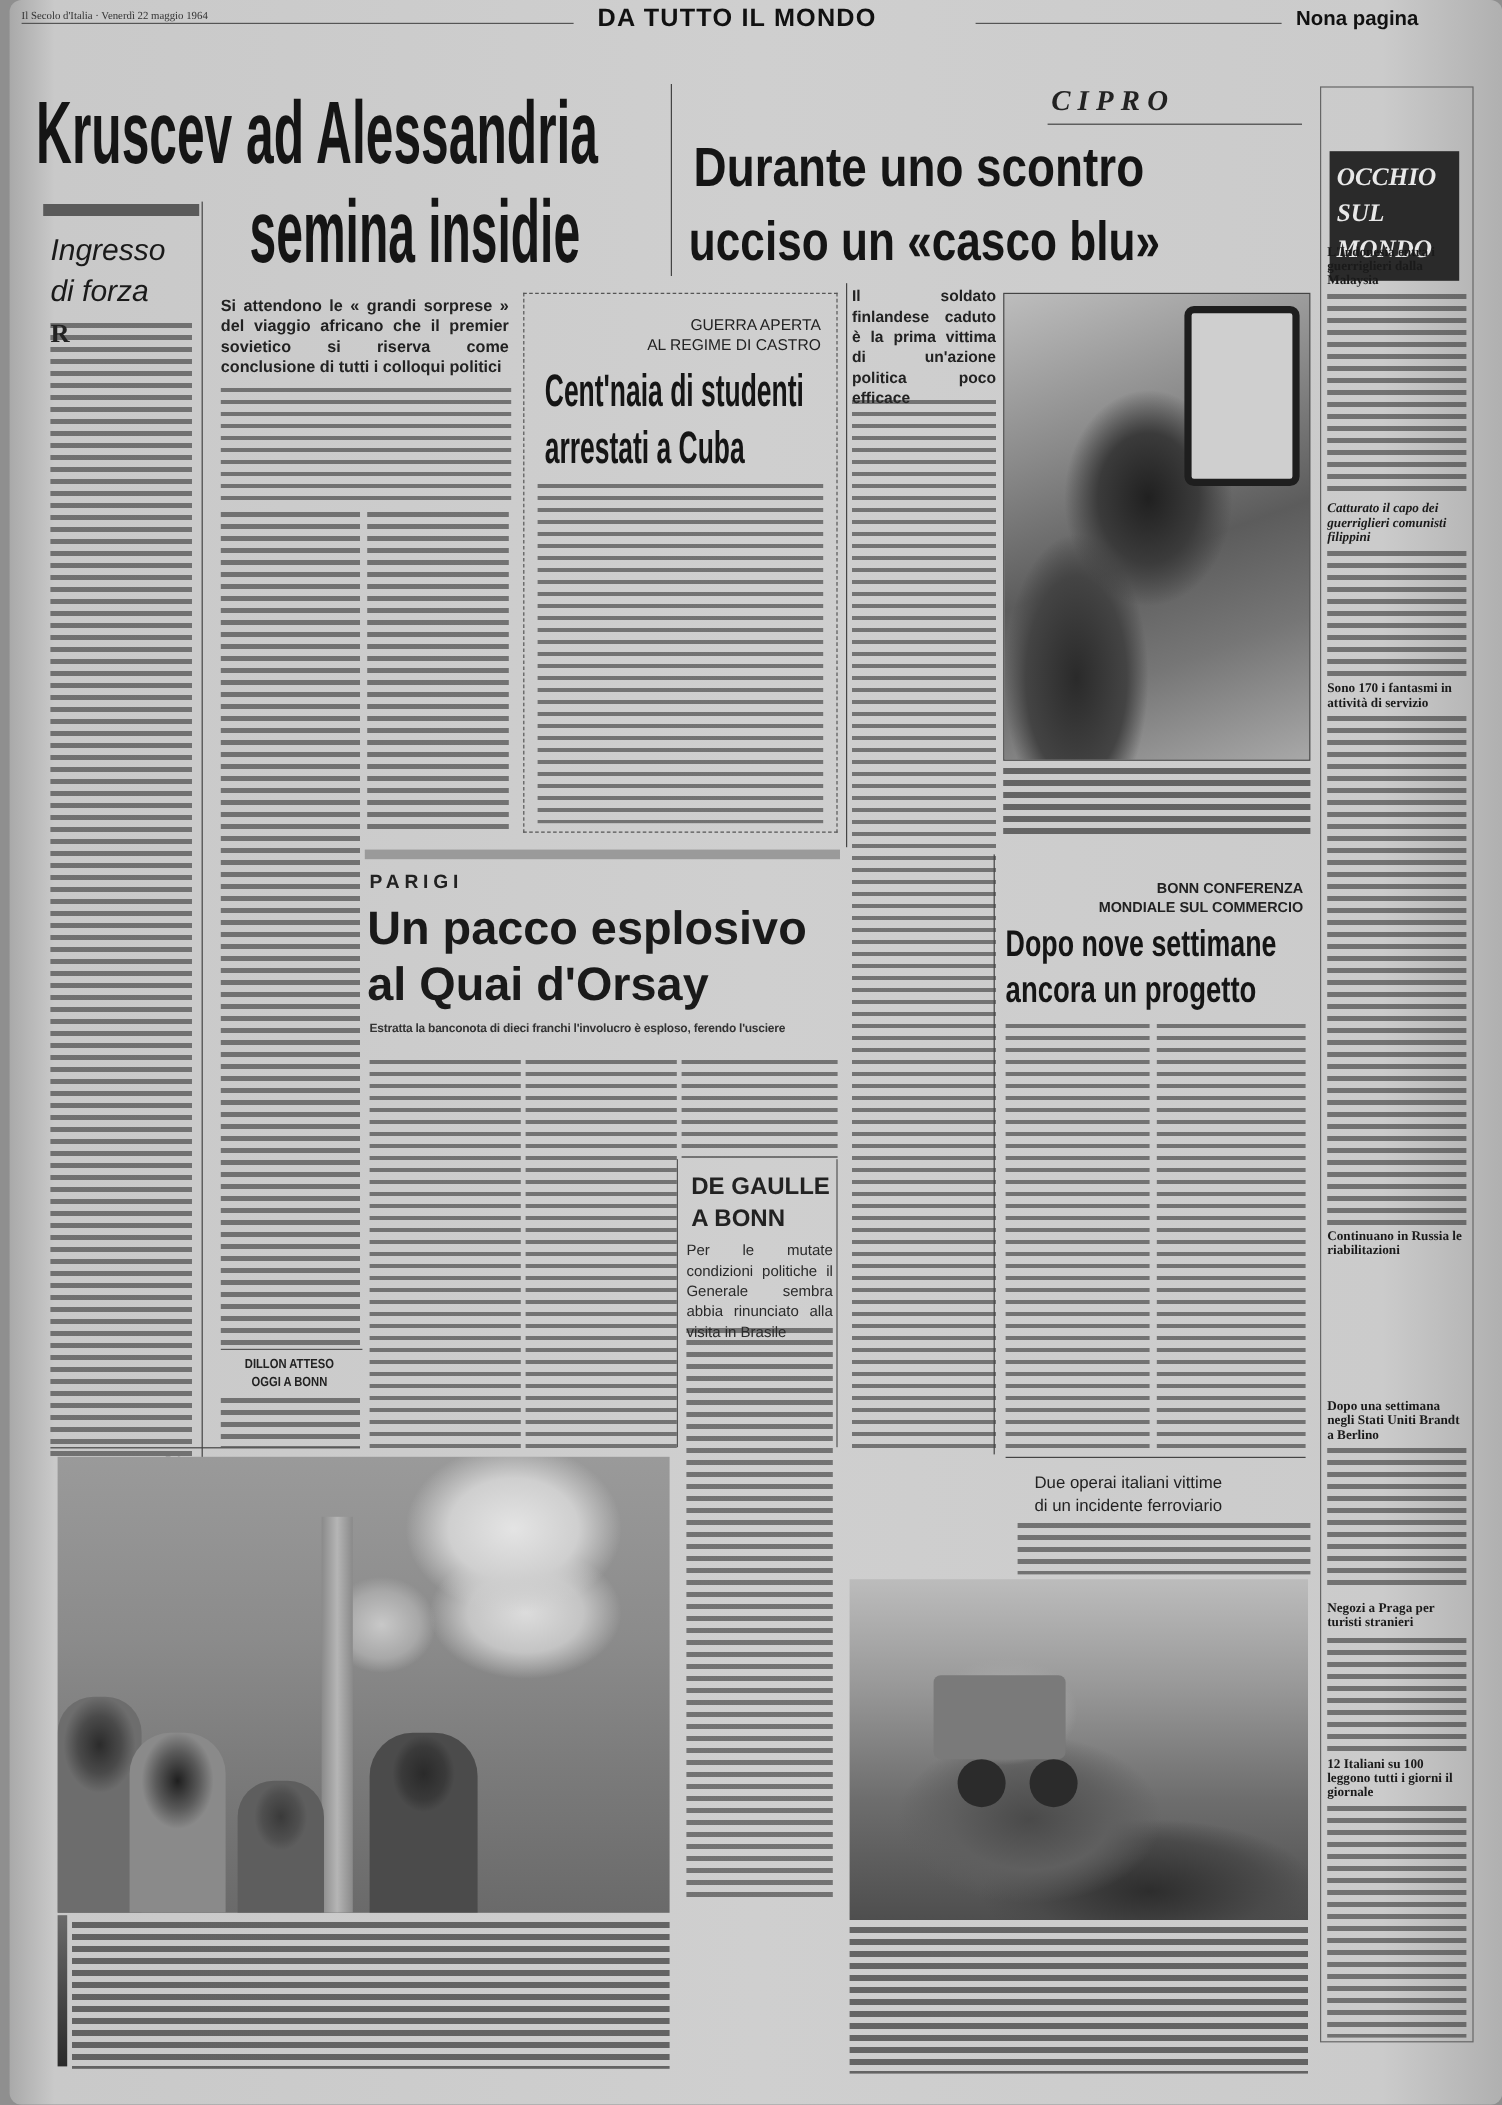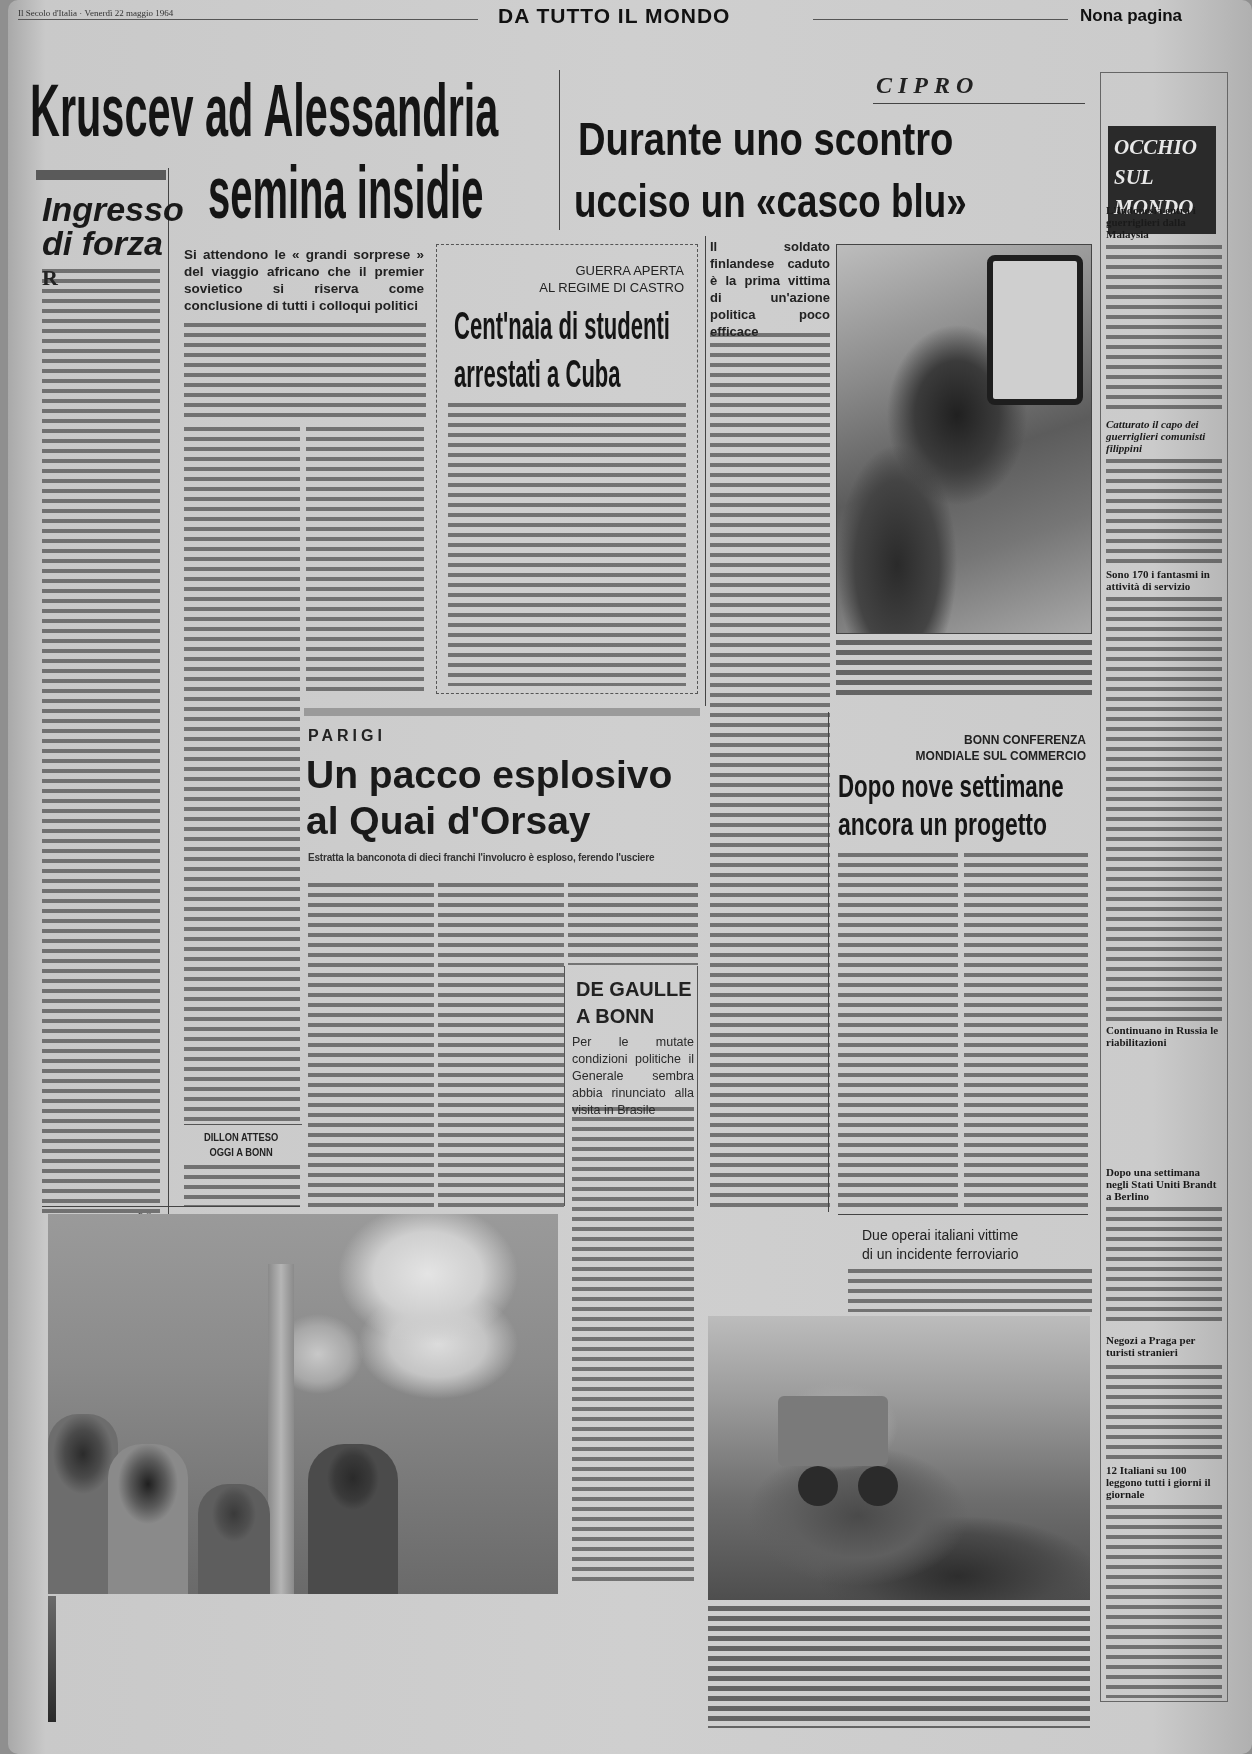--- a/index.html
+++ b/index.html
@@ -78,21 +78,21 @@
   <div class="text-col" style="left:1098px; top:1204px; width:116px; height:120px;"><span>BERLINO, 21</span></div>
 
   <div class="abs sidebar-head" style="left:1098px; top:1334px; width:116px;">Negozi a Praga per turisti stranieri</div>
   <div class="text-col" style="left:1098px; top:1362px; width:116px; height:100px;"><span>PRAGA, 21</span></div>
 
   <div class="abs sidebar-head" style="left:1098px; top:1464px; width:116px;">12 Italiani su 100 leggono tutti i giorni il giornale</div>
   <div class="text-col" style="left:1098px; top:1502px; width:116px; height:196px;"><span>ROMA, 21</span></div>
 
   <div class="abs" style="left:28px; top:170px; width:130px; height:10px; background:#5a5a5a;"></div>
   <div class="abs vrule" style="left:160px; top:168px; height:1060px;"></div>
-  <div class="abs" style="left:34px; top:192px; font-family:'Liberation Sans',sans-serif; font-style:italic; font-weight:bold; font-size:34px; line-height:34px; color:#1a1a1a;">
+  <div class="abs" style="left:34px; top:192px; font-family:'Liberation Sans',sans-serif; font-style:italic; font-weight:normal; font-size:25px; line-height:34px; color:#1a1a1a;">
     <div>Ingresso</div>
     <div>di forza</div>
   </div>
   <div class="abs" style="left:34px; top:265px; font-size:22px; font-weight:bold; color:#222;">R</div>
   <div class="text-col" style="left:34px; top:266px; width:118px; height:950px; padding-left:16px;"><span>REGOLAMENTO</span></div>
 
   <div class="abs" style="left:176px; top:246px; width:240px; font-family:'Liberation Sans',sans-serif; font-weight:bold; font-size:13.5px; line-height:17px; color:#222; text-align:justify;">Si attendono le « grandi sorprese » del viaggio africano che il premier sovietico si riserva come conclusione di tutti i colloqui politici</div>
   <div class="text-col" style="left:176px; top:320px; width:242px; height:100px;"><span>IL CAIRO, 21</span></div>
   <div class="text-col" style="left:176px; top:424px; width:116px; height:700px;"></div>
   <div class="text-col" style="left:298px; top:424px; width:118px; height:270px;"></div>
@@ -171,20 +171,21 @@
          radial-gradient(ellipse 80px 55px at 390px 130px, #dcdcdc 0%, #c4c4c4 60%, transparent 100%),
          radial-gradient(ellipse 45px 40px at 270px 140px, #c8c8c8 0%, #a8a8a8 70%, transparent 100%),
          linear-gradient(180deg, #9a9a9a 0%, #8b8b8b 40%, #7a7a7a 70%, #6a6a6a 100%);">
     <div class="abs" style="left:220px; top:50px; width:26px; height:330px; background:linear-gradient(90deg,#8a8a8a,#b5b5b5,#8a8a8a);"></div>
     <div class="abs" style="left:0px; top:200px; width:70px; height:180px; background:radial-gradient(ellipse 30px 40px at 35px 40px,#2b2b2b 0%,#4a4a4a 60%,#6d6d6d 100%); border-radius:30px 30px 0 0;"></div>
     <div class="abs" style="left:60px; top:230px; width:80px; height:150px; background:radial-gradient(ellipse 30px 40px at 40px 40px,#1f1f1f 0%,#5a5a5a 60%,#8a8a8a 100%); border-radius:34px 34px 0 0;"></div>
     <div class="abs" style="left:150px; top:270px; width:72px; height:110px; background:radial-gradient(ellipse 22px 28px at 36px 30px,#3a3a3a 0%,#4f4f4f 70%,#5e5e5e 100%); border-radius:30px 30px 0 0;"></div>
     <div class="abs" style="left:260px; top:230px; width:90px; height:150px; background:radial-gradient(ellipse 26px 32px at 45px 34px,#2a2a2a 0%,#3a3a3a 70%,#4b4b4b 100%); border-radius:36px 36px 0 0;"></div>
   </div>
   <div class="abs" style="left:40px; top:1596px; width:8px; height:126px; background:linear-gradient(180deg,#6a6a6a,#2a2a2a);"></div>
+  <div class="caption" style="left:52px; top:1600px; width:498px; height:124px;"><b>IL CAIRO, 21. — La moglie del primo ministro sovietico signora Nina Kruscieva ha fatto ieri una visita alle moschee del Cairo accompagnata dalla signora Nasser e da altre personalità.</b></div>
 
   <div class="photo" style="left:700px; top:1316px; width:382px; height:284px;
        background:
          radial-gradient(ellipse 60px 45px at 130px 110px, #cfcfcf 0%, #a5a5a5 60%, transparent 100%),
          radial-gradient(ellipse 110px 70px at 150px 200px, #4a4a4a 0%, #5f5f5f 60%, transparent 100%),
          radial-gradient(ellipse 140px 60px at 250px 260px, #2d2d2d 0%, #4a4a4a 70%, transparent 100%),
          linear-gradient(180deg, #bcbcbc 0%, #9a9a9a 30%, #6d6d6d 65%, #4e4e4e 100%);">
     <div class="abs" style="left:70px; top:80px; width:110px; height:70px; background:#7a7a7a; border-radius:6px;"></div>
     <div class="abs" style="left:90px; top:150px; width:40px; height:40px; background:#2b2b2b; border-radius:50%;"></div>
     <div class="abs" style="left:150px; top:150px; width:40px; height:40px; background:#2b2b2b; border-radius:50%;"></div>

